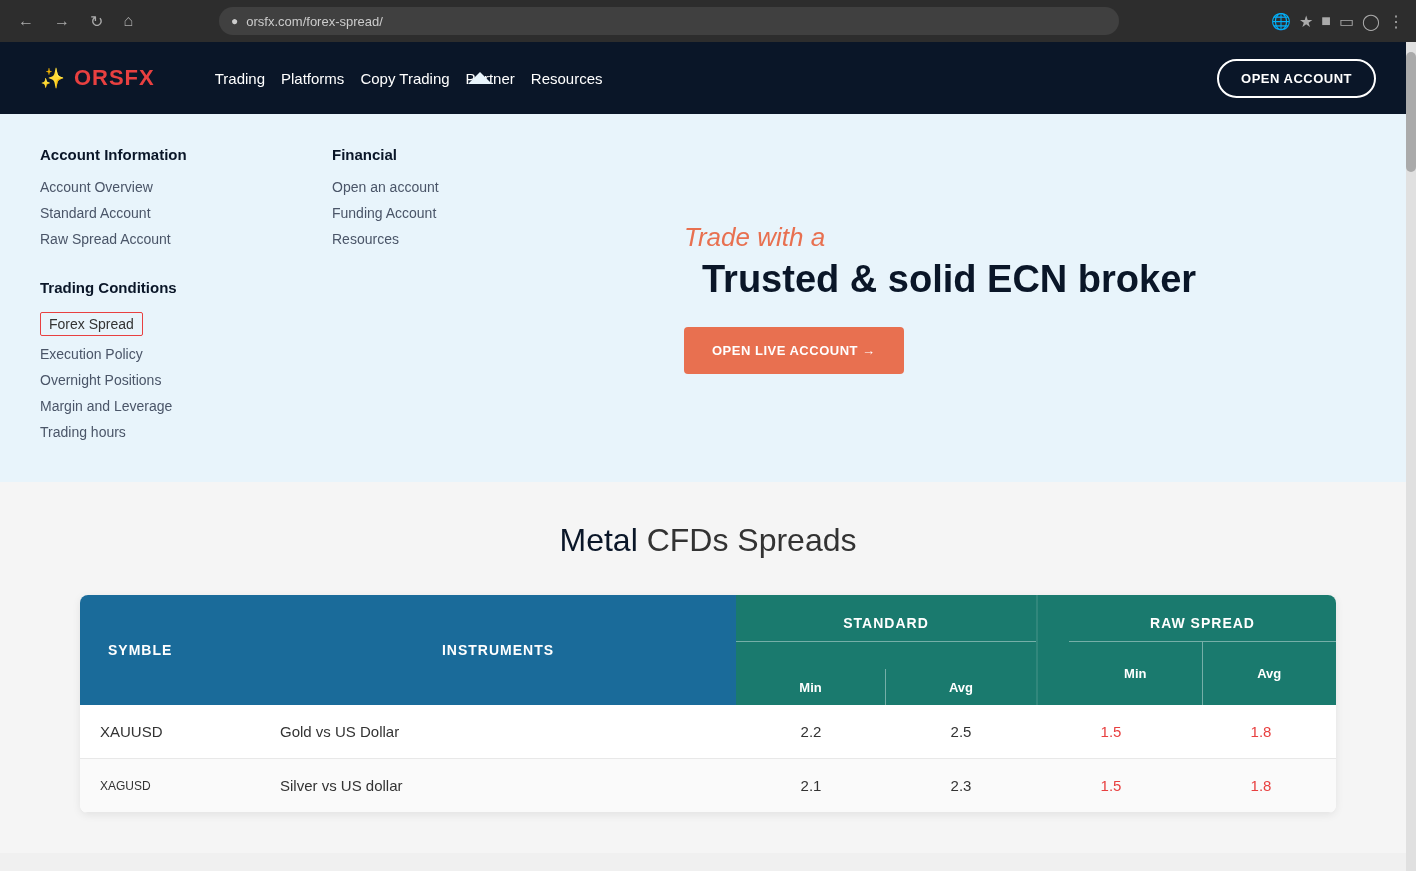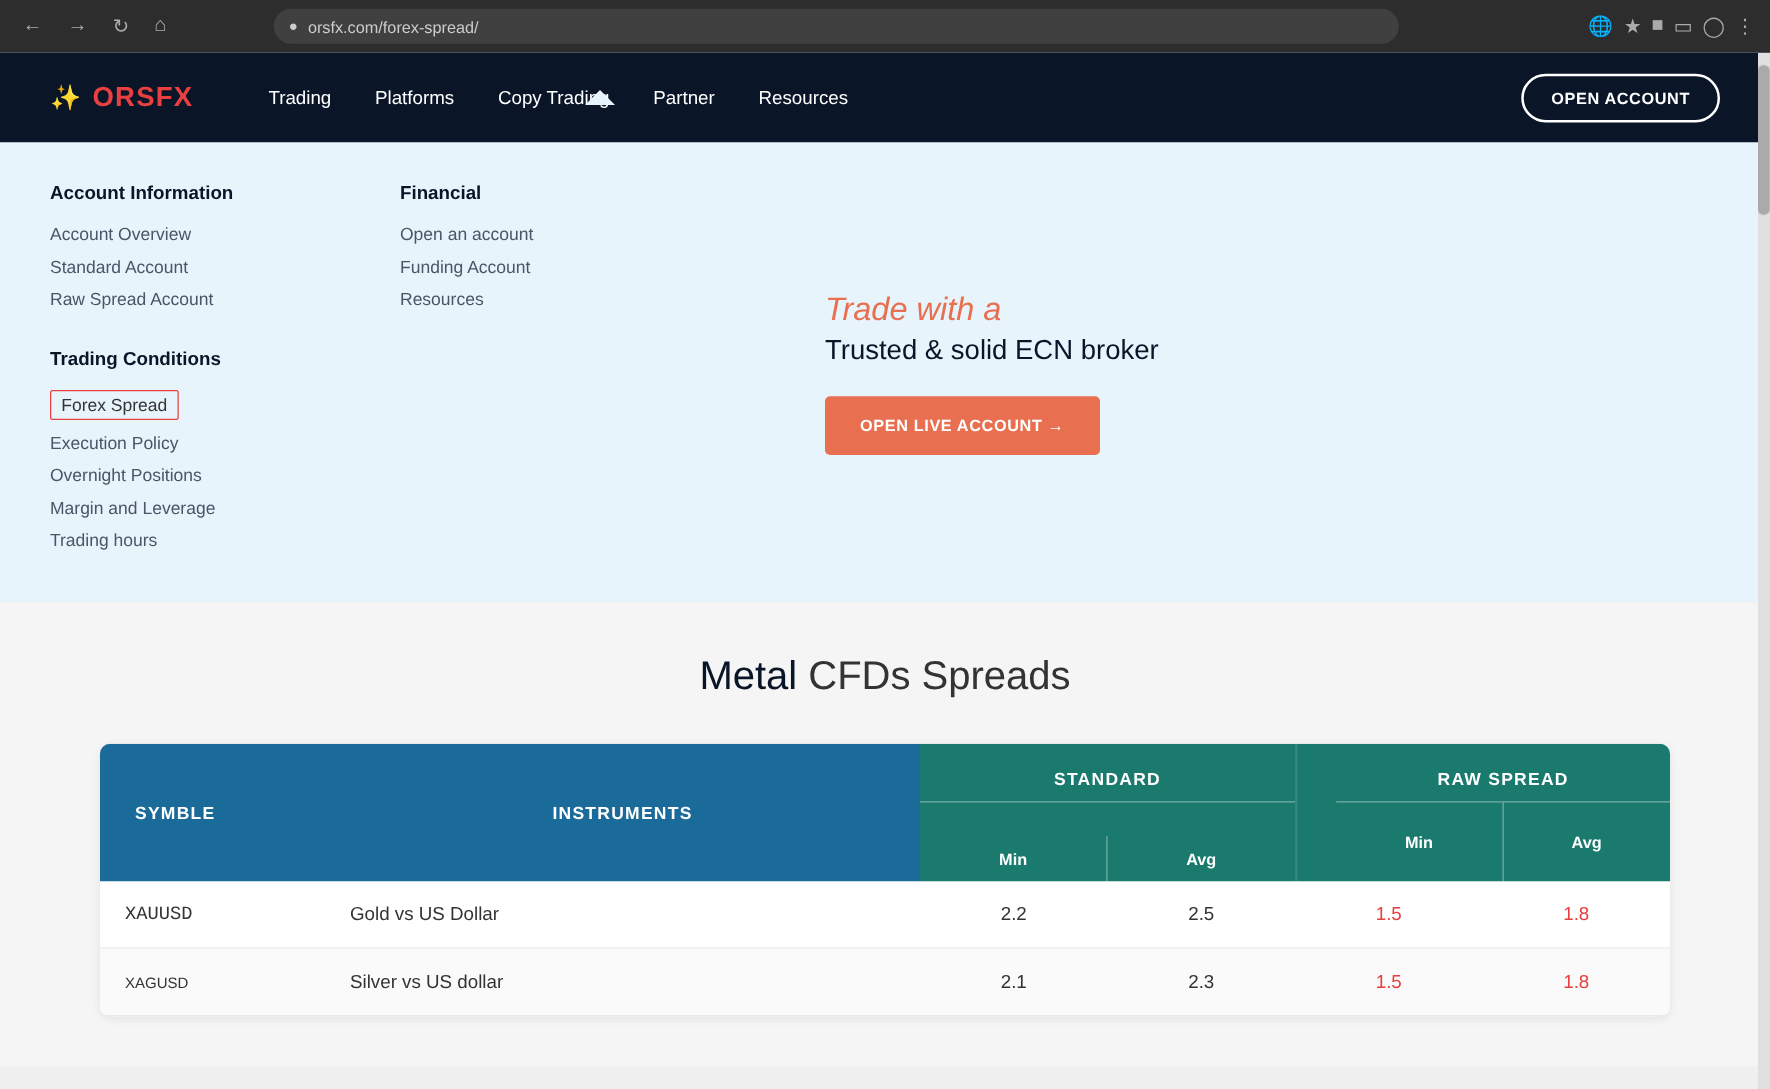--- a/index.html
+++ b/index.html
@@ -51,21 +51,21 @@
       display: flex;
       align-items: center;
       gap: 8px;
       color: #e84040;
       font-size: 22px;
       font-weight: 900;
       letter-spacing: 1px;
       margin-right: 60px;
     }
     .logo-icon { font-size: 20px; }
-    .nav-menu { display: flex; align-items: center; gap: 35px; flex: 1; }
+    .nav-menu { display: flex; align-items: center; gap: 16px; flex: 1; }
     .nav-item {
       color: #fff;
       font-size: 15px;
       font-weight: 500;
       cursor: pointer;
       text-decoration: none;
     }
     .nav-item.active { color: #fff; }
     .open-account-btn {
       background: transparent;
@@ -91,21 +91,21 @@
       top: 72px;
       left: 468px;
       z-index: 10;
     }
 
     
     .dropdown-panel {
       background: #e8f4fb;
       display: flex;
       padding: 32px 40px;
-      gap: 0;
+      gap: 12px;
       min-height: 360px;
       position: relative;
     }
     .dropdown-col {
       flex: 0 0 280px;
       padding-right: 40px;
     }
     .dropdown-col-title {
       font-size: 15px;
       font-weight: 700;
@@ -129,21 +129,21 @@
     }
     .dropdown-section { margin-top: 32px; }
     .dropdown-cta {
       flex: 1;
       display: flex;
       flex-direction: column;
       justify-content: center;
       padding-left: 60px;
     }
     .cta-tagline { font-size: 26px; color: #e87050; font-style: italic; font-weight: 400; margin-bottom: 4px; }
-    .cta-title { font-size: 22px; font-weight: 400; color: #0a1628; line-height: 1.2; margin-bottom: 24px; }
+    .cta-title { font-size: 38px; font-weight: 700; color: #0a1628; line-height: 1.2; margin-bottom: 24px; margin-left: 18px; }
     .cta-btn {
       background: #e87050;
       color: #fff;
       border: none;
       padding: 16px 28px;
       border-radius: 4px;
       font-size: 13px;
       font-weight: 700;
       cursor: pointer;
       letter-spacing: 0.5px;
@@ -293,21 +293,21 @@
       <div style="background:#1a7a6e; color:#fff; display:flex; flex-direction:column; align-items:center; min-height:110px; border-left:2px solid rgba(255,255,255,0.1);padding-left:31px;">
         <div style="font-size:14px; font-weight:700; letter-spacing:1px; padding:20px 0 10px; border-bottom:1px solid rgba(255,255,255,0.4); width:100%; text-align:center;">RAW SPREAD</div>
         <div style="display:grid; grid-template-columns:1fr 1fr; width:100%; flex:1;">
           <div style="font-size:13px; font-weight:600; text-align:center; display:flex; align-items:center; justify-content:center; padding:10px 0; border-right:1px solid rgba(255,255,255,0.4);">Min</div>
           <div style="font-size:13px; font-weight:600; text-align:center; display:flex; align-items:center; justify-content:center; padding:10px 0;">Avg</div>
         </div>
       </div>
     </div>
 
     <div style="display:grid; grid-template-columns:180px 1fr 150px 150px 150px 150px; border-bottom:1px solid #e8e8e8; background:#fff;">
-      <div style="padding:0 20px; font-size:15px; color:#333; display:flex; align-items:center; font-weight:500;font-family:Liberation Mono, monospace;">XAUUSD</div>
+      <div style="padding:0 20px; font-size:15px; color:#333; display:flex; align-items:center; font-weight:500;">XAUUSD</div>
       <div style="padding:18px 20px; font-size:15px; color:#333; display:flex; align-items:center;">Gold vs US Dollar</div>
       <div style="padding:18px 20px; font-size:15px; color:#333; display:flex; align-items:center; justify-content:center;">2.2</div>
       <div style="padding:18px 20px; font-size:15px; color:#333; display:flex; align-items:center; justify-content:center;">2.5</div>
       <div style="padding:18px 20px; font-size:15px; color:#e84040; display:flex; align-items:center; justify-content:center; font-weight:500;">1.5</div>
       <div style="padding:18px 20px; font-size:15px; color:#e84040; display:flex; align-items:center; justify-content:center; font-weight:500;">1.8</div>
     </div>
 
     <div style="display:grid; grid-template-columns:180px 1fr 150px 150px 150px 150px; border-bottom:1px solid #e8e8e8; background:#fafafa;">
       <div style="padding:18px 20px; font-size:12px; color:#333; display:flex; align-items:center; font-weight:500;">XAGUSD</div>
       <div style="padding:18px 20px; font-size:15px; color:#333; display:flex; align-items:center;">Silver vs US dollar</div>

